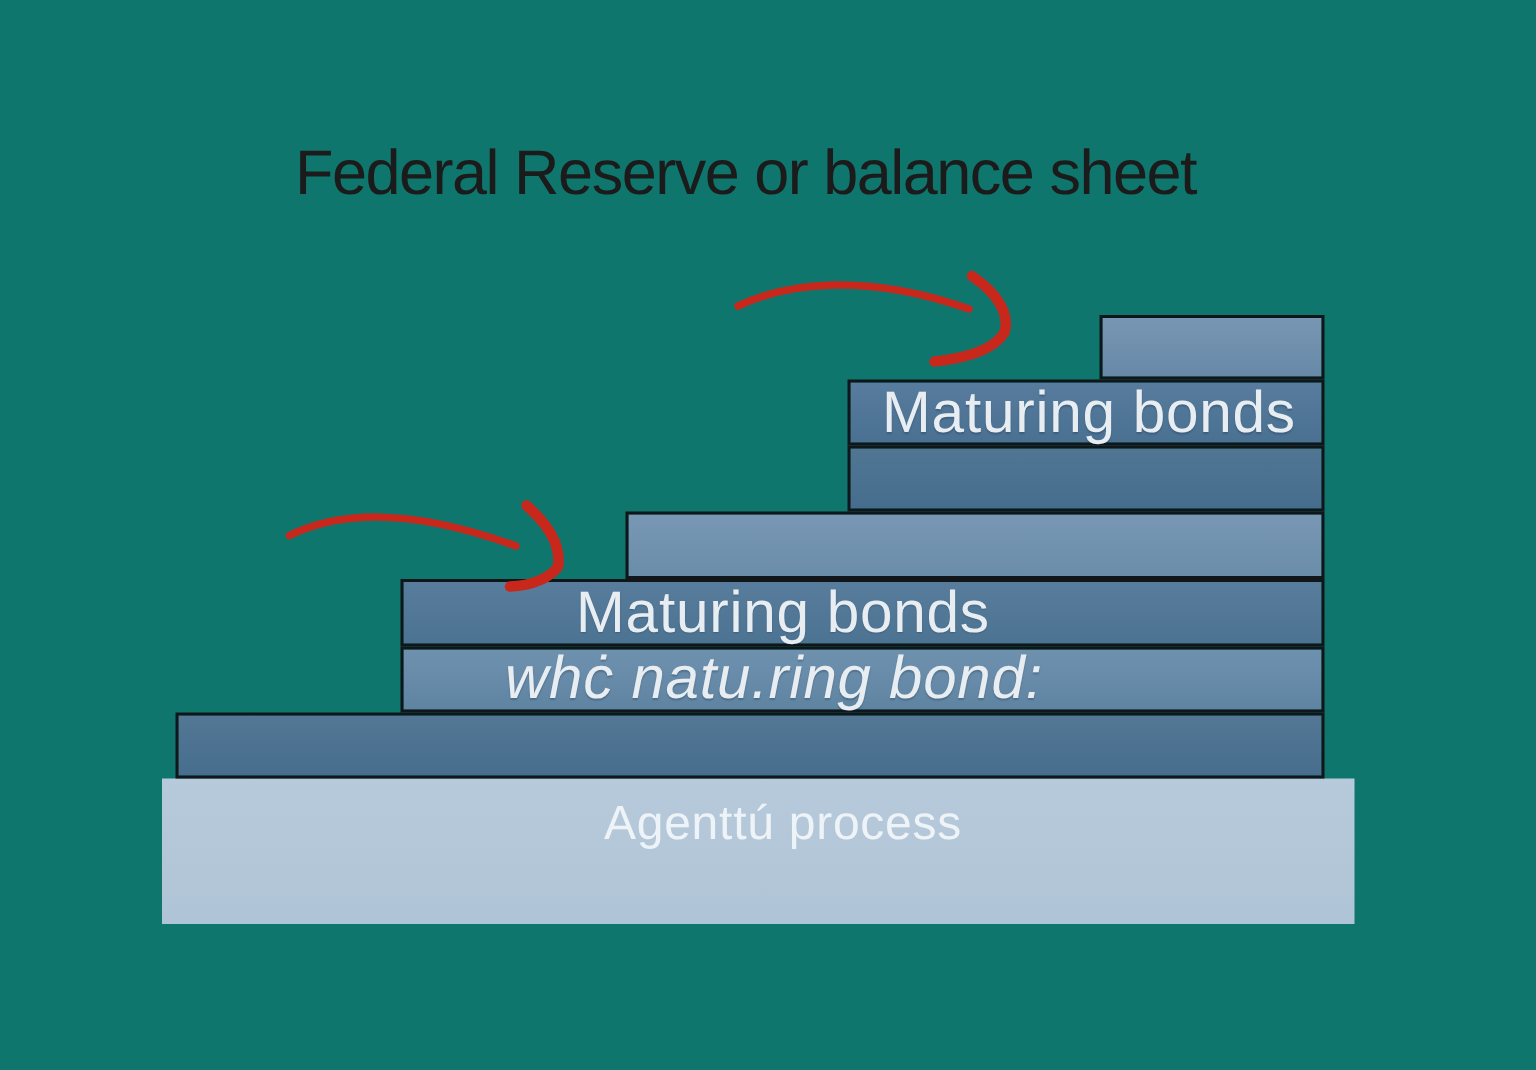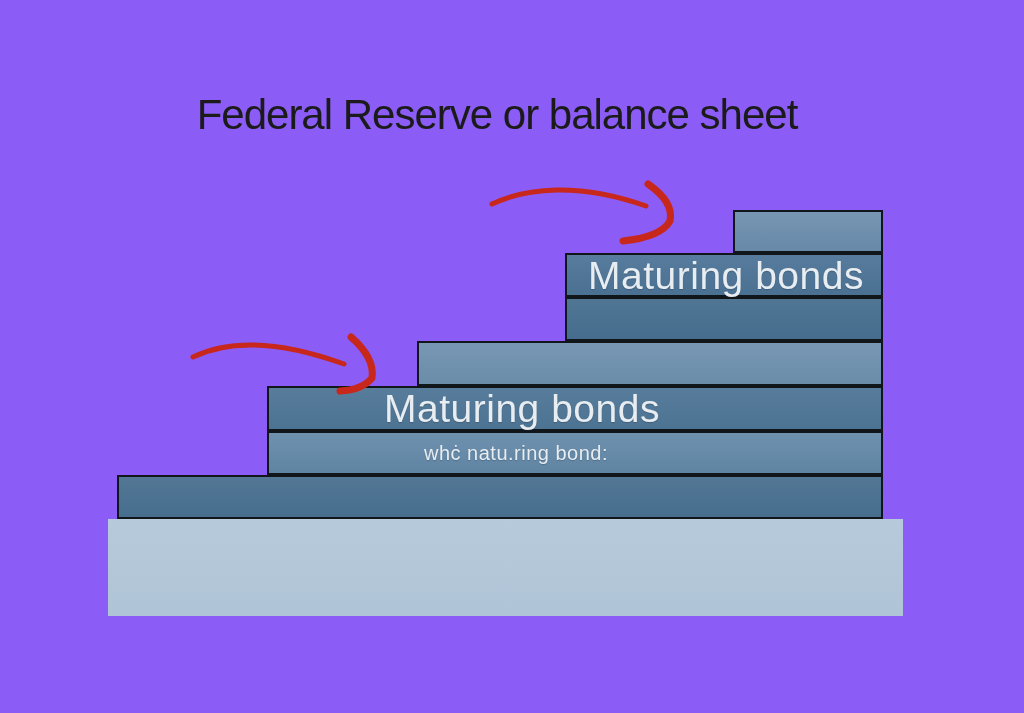--- a/index.html
+++ b/index.html
@@ -5,21 +5,21 @@
   html, body {
     margin: 0;
     padding: 0;
     background: #ffffff;
     font-family: "Liberation Sans", sans-serif;
   }
   .canvas {
     position: relative;
     width: 1024px;
     height: 713px;
-    background: #8b5cf6;
+    background: #0f766e;
     overflow: hidden;
   }
   
   .block {
     position: absolute;
     box-sizing: border-box;
     border: 2px solid #11161b;
   }
   .b-top      { left: 733px; top: 210px; width: 150px; height: 43px;
                 background: linear-gradient(180deg, #7796b3 0%, #6789a7 100%); }
@@ -53,21 +53,21 @@
     left: 497px; top: 115px;
     transform: translate(-50%, -50%);
     white-space: nowrap;
     color: #1b1b1b;
     font-size: 42px;
     letter-spacing: -1px;
     text-shadow: none;
   }
   .lbl-mat-up  { left: 726px; top: 276px; }
   .lbl-mat-lo  { left: 522px; top: 409px; }
-  .lbl-sub     { left: 516px; top: 453px; font-size: 20px; }
+  .lbl-sub     { left: 516px; top: 453px; font-size: 40px; font-style: italic; }
   .lbl-base    { left: 522px; top: 549px; color: #eef3f8; font-size: 32px;
                  text-shadow: none; }
   
   .arrows {
     position: absolute;
     left: 0; top: 0;
     width: 1024px; height: 713px;
     pointer-events: none;
   }
 </style>
@@ -83,20 +83,21 @@
   <div class="block b-sub"></div>
   <div class="block b-mat-lo"></div>
   <div class="block b-row4"></div>
   <div class="block b-row3"></div>
   <div class="block b-mat-up"></div>
   <div class="block b-top"></div>
 
   <div class="lbl lbl-mat-up">Maturing bonds</div>
   <div class="lbl lbl-mat-lo">Maturing bonds</div>
   <div class="lbl lbl-sub">whċ natu.ring bond:</div>
+  <div class="lbl lbl-base">Agenttú process</div>
 
   <svg class="arrows" viewBox="0 0 1024 713">
     <g fill="none" stroke="#c8271b" stroke-linecap="round" stroke-linejoin="round">
 
       <path d="M 492 204 C 526 188 578 182 646 206" stroke-width="5"></path>
       <path d="M 648 184 Q 674 202 670 221 Q 661 237 623 241" stroke-width="7"></path>
     </g>
     <g fill="none" stroke="#c8271b" stroke-linecap="round" stroke-linejoin="round">
 
       <path d="M 193 357 C 226 341 272 338 344 364" stroke-width="5"></path>

